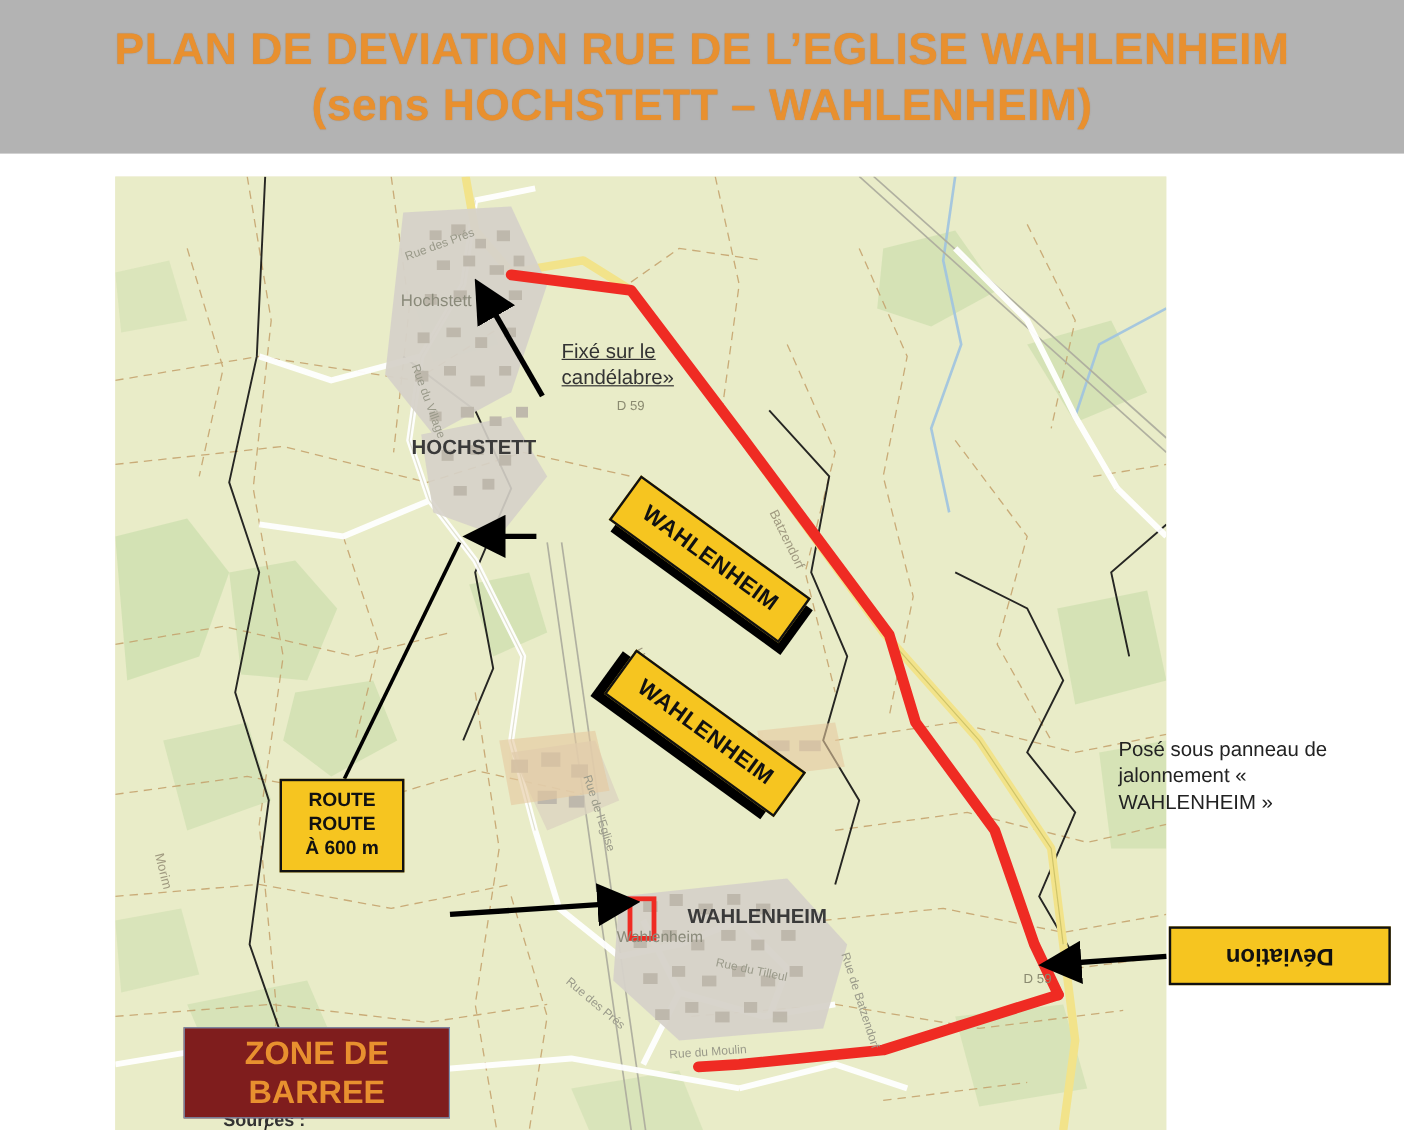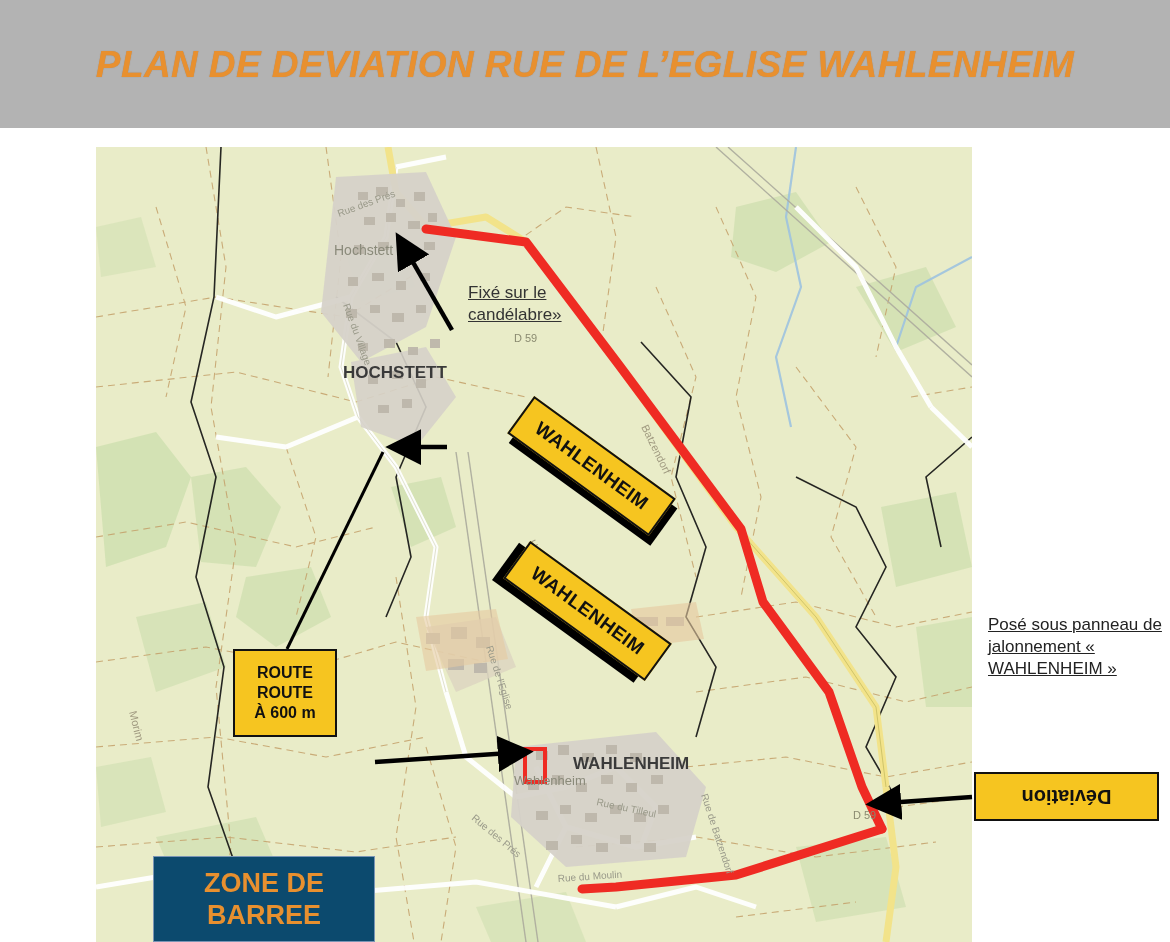--- a/index.html
+++ b/index.html
@@ -11,21 +11,20 @@
     overflow:hidden;
     position:relative;
   }
 
   
   #title-banner{
     position:absolute;left:0;top:0;width:1170px;height:128px;
     background:#b3b3b3;
     display:flex;flex-direction:column;align-items:center;justify-content:center;
     box-sizing:border-box;
-    font-style:italic;
   }
   #title-banner .line{
     color:#e8902f;
     font-weight:bold;
     font-size:37px;
     letter-spacing:.4px;
     line-height:47px;
     text-align:center;
     white-space:nowrap;
     text-shadow:0 0 1px rgba(120,60,0,.35);
@@ -63,66 +62,67 @@
   }
   #sign-wahlenheim-2{
     left:500px;top:588px;width:175px;height:46px;
     transform:rotate(36deg);
     font-size:19px;
     box-shadow:-8px 8px 0 #000;
   }
 
   
   #sign-route-barree{
-    left:233px;top:649px;width:104px;height:88px;
+    left:233px;top:649px;width:104px;height:78px;
     background:#f6c520;border:2px solid #111;
     color:#111;font-weight:bold;font-size:16px;line-height:20px;
     display:flex;flex-direction:column;align-items:center;justify-content:center;
     text-align:center;
   }
 
   
   #sign-zone-travaux{
-    left:153px;top:856px;width:222px;height:86px;
-    background:#0c4a6e;border:1px solid #7a95b5;
+    left:153px;top:856px;width:222px;height:76px;
+    background:#7f1d1d;border:1px solid #7a95b5;
     color:#e8902f;font-weight:bold;font-size:27px;line-height:32px;
     display:flex;flex-direction:column;align-items:center;justify-content:center;
     text-align:center;
   }
 
   
   #sign-deviation{
     left:974px;top:772px;width:185px;height:49px;
     background:#f6c520;border:2px solid #111;
     color:#111;font-weight:bold;font-size:20px;
     display:flex;align-items:center;justify-content:center;
     transform:rotate(180deg);
   }
 
   
   .note{
     position:absolute;color:#222;font-size:17px;line-height:22px;
   }
   #note-candelabre{left:468px;top:282px;width:160px;color:#333;text-decoration:underline;}
-  #note-pose-sous{left:988px;top:614px;width:175px;text-decoration:underline;}
+  #note-pose-sous{left:932px;top:614px;width:175px;}
 
   
   #overlay{position:absolute;left:0;top:0;width:1170px;height:942px;pointer-events:none;}
 
   
   #sources-label{
     position:absolute;left:186px;top:925px;
     font-size:15px;color:#333;font-weight:bold;
   }
 </style>
 </head>
 <body>
 
 <div id="title-banner">
   <div class="line">PLAN DE DEVIATION RUE DE L’EGLISE WAHLENHEIM</div>
+  <div class="line">(sens HOCHSTETT – WAHLENHEIM)</div>
 </div>
 
 <div id="map-area">
   <svg id="map-canvas" viewBox="0 0 876 795">
 
     <rect x="0" y="0" width="876" height="795" fill="#e9ecc8"></rect>
 
     <g>
       <path d="M0,300 L60,285 L95,330 L70,400 L10,420 Z" fill="#cfe0b0" opacity=".85"></path>
       <path d="M95,330 L150,320 L185,360 L160,420 L105,415 Z" fill="#cfe0b0" opacity=".8"></path>

